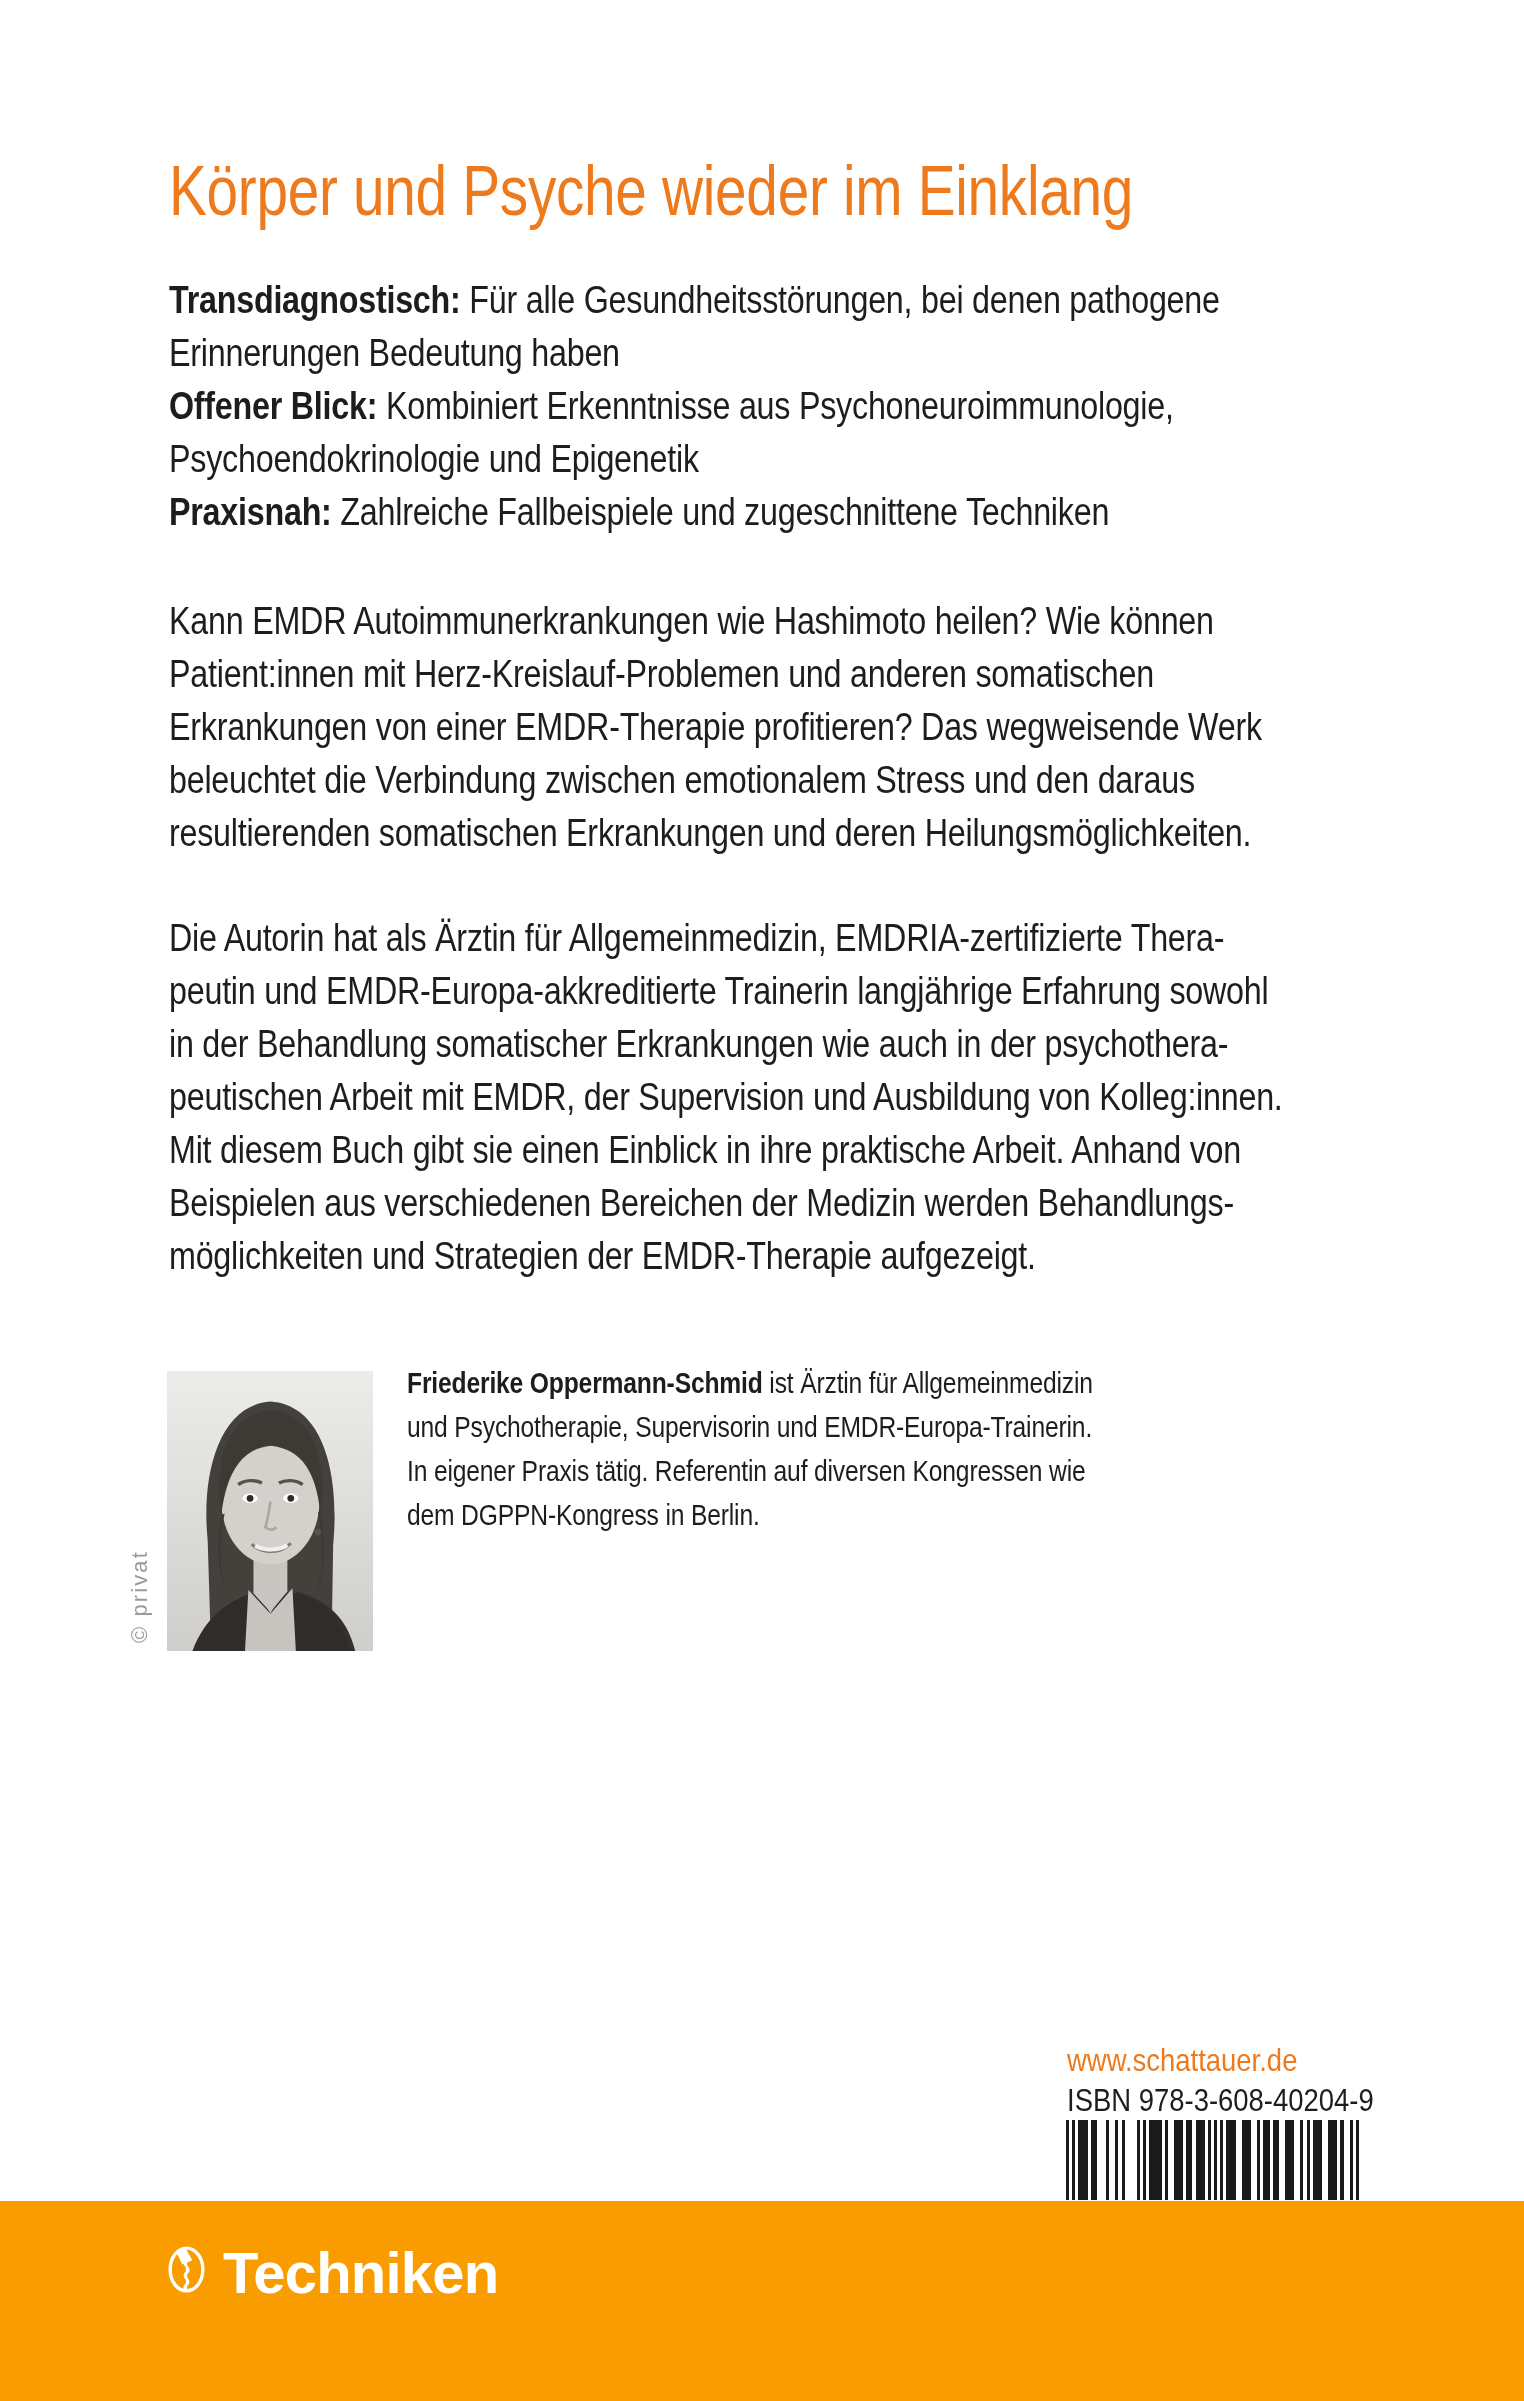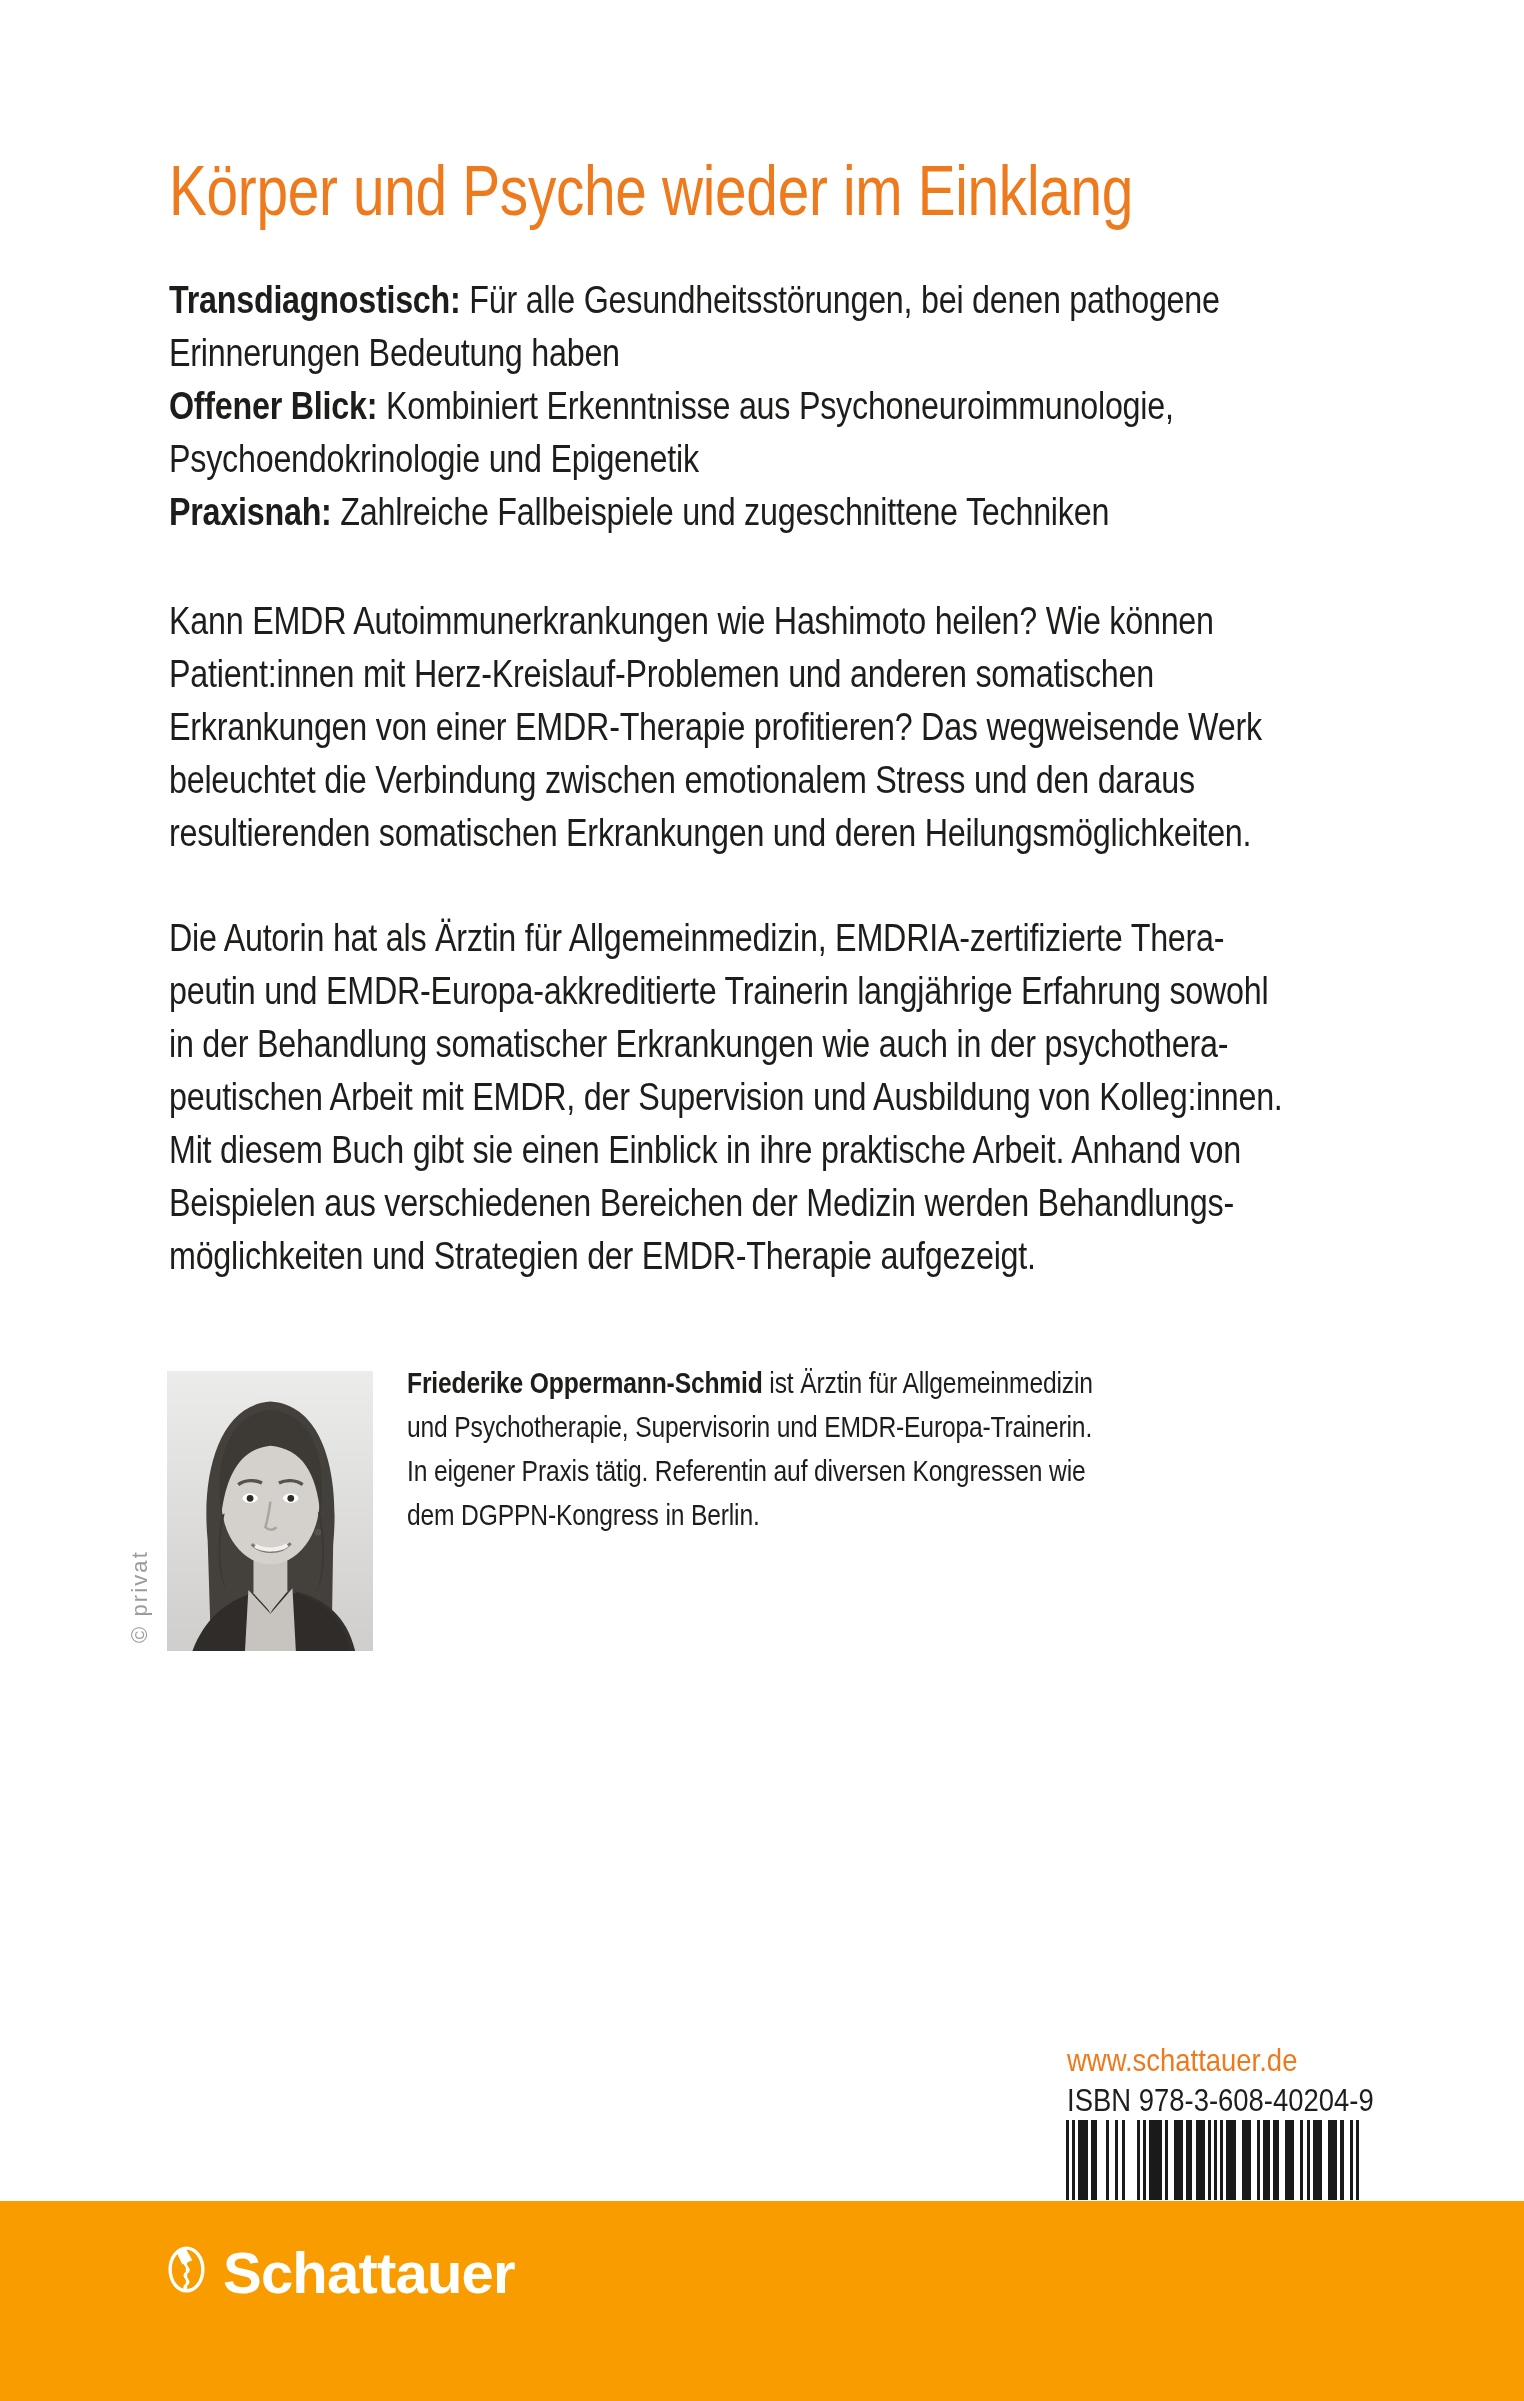--- a/index.html
+++ b/index.html
@@ -188,16 +188,16 @@
 
   <div class="abs logo-icon">
     <svg viewBox="0 0 44 56">
       <ellipse cx="22" cy="28" rx="19.5" ry="25.5" fill="none" stroke="#ffffff" stroke-width="4"></ellipse>
       <path d="M10 7 L21 3 L29 17 L17 22 Z" fill="#ffffff"></path>
       <path d="M22 16 C14 22 30 27 22 32 C15 36.5 29 41 22 46 C18 49 20 51 22 52" stroke="#ffffff" stroke-width="3" fill="none"></path>
       <path d="M22 14 L22 52" stroke="#ffffff" stroke-width="1.6" fill="none"></path>
     </svg>
   </div>
 
-  <div class="abs wordmark nowrap">Schattauer</div>
+  <div class="abs wordmark nowrap">Techniken</div>
 
 </div>
 
 
 </body></html>

